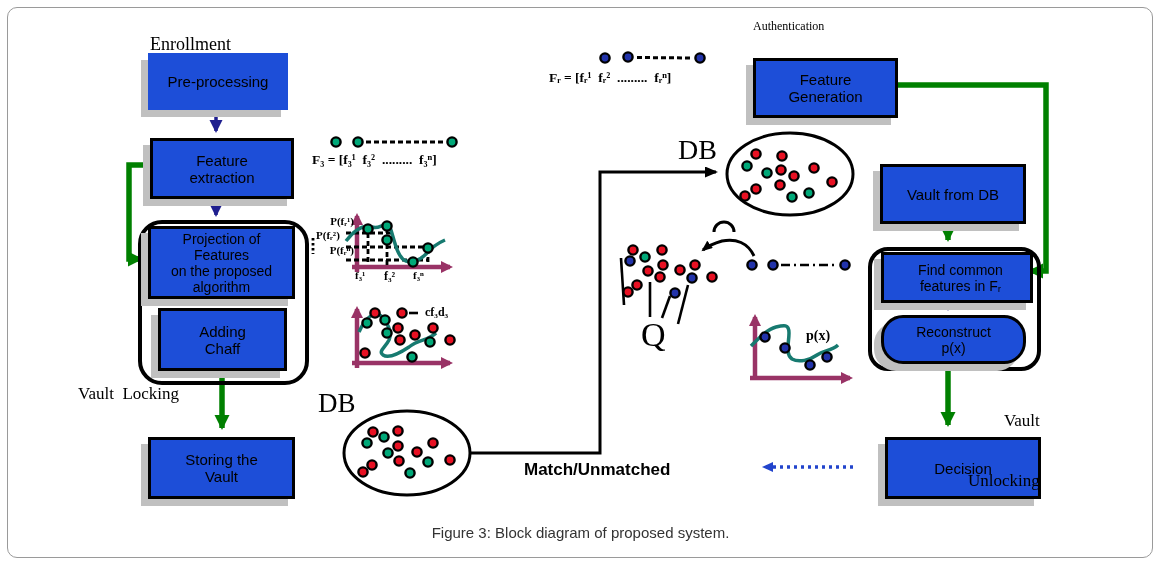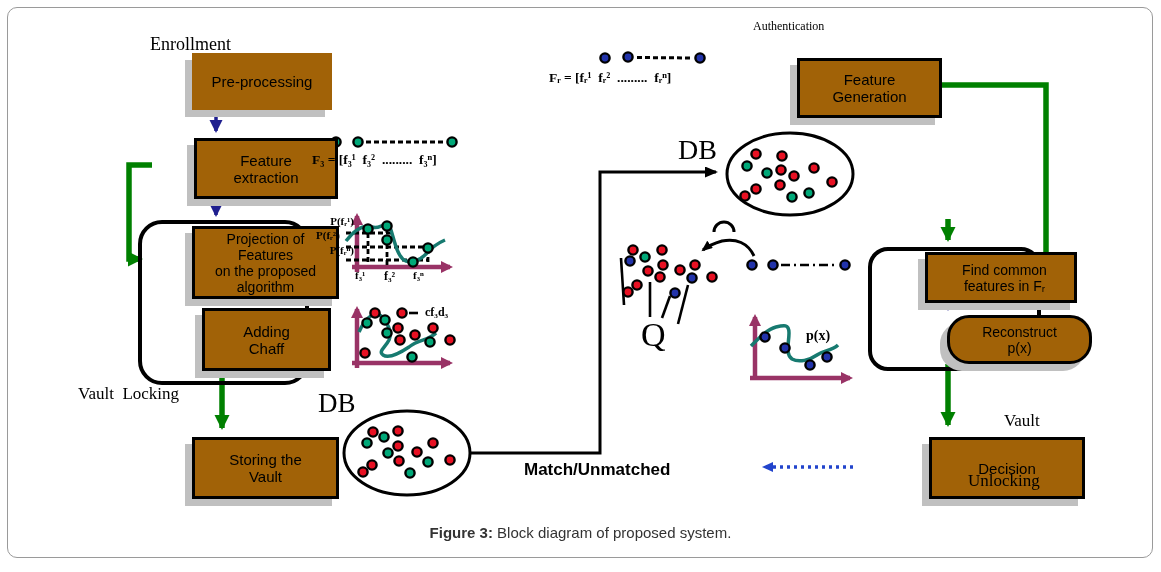--- a/index.html
+++ b/index.html
@@ -1,24 +1,24 @@
 <!DOCTYPE html>
 <html><head>
 <meta charset="utf-8">
 <style>
   html,body{margin:0;padding:0;background:#fff;}
   #stage{position:relative;width:1161px;height:572px;background:#fff;overflow:hidden;
          font-family:"Liberation Sans",sans-serif;}
   .frame{position:absolute;left:7px;top:7px;width:1144px;height:549px;
          border:1px solid #9a9a9a;border-radius:10px;}
   svg.layer{position:absolute;left:0;top:0;}
-  .box{position:absolute;background:#a16207;border:3px solid #000;
+  .box{position:absolute;background:#1d4ed8;border:3px solid #000;
        box-shadow:-7px 7px 0 0 #C0C0C0;display:flex;flex-direction:column;
        align-items:center;justify-content:center;text-align:center;
-       font-size:15px;line-height:17px;color:#000;margin-left:44px;}
+       font-size:15px;line-height:17px;color:#000;}
   .box.noborder{border:none;}
   .box.small{font-size:14px;line-height:16px;}
   .container{position:absolute;border:4px solid #000;border-radius:24px;background:transparent;}
   .lbl{position:absolute;color:#000;white-space:pre;text-align:right;}
   .serif{font-family:"Liberation Serif","DejaVu Serif",serif;}
   .formula{font-family:"Liberation Serif","DejaVu Serif","DejaVu Sans",serif;font-weight:bold;}
   .center{text-align:left;}
   .caption{position:absolute;left:0;top:524px;width:1161px;text-align:center;
            font-size:15px;color:#333;}
 </style>
@@ -236,27 +236,30 @@
   <div class="box" style="left:148px;top:437px;width:141px;height:56px;">
     <div>Storing the</div>
     <div>Vault</div>
   </div>
 
   <div class="box" style="left:753px;top:58px;width:139px;height:54px;">
     <div>Feature</div>
     <div>Generation</div>
   </div>
 
+  <div class="box" style="left:880px;top:164px;width:140px;height:54px;">
+    <div>Vault from DB</div>
+  </div>
 
   <div class="box small" style="left:881px;top:252px;width:139px;height:45px;padding-left:7px;">
     <div>Find common</div>
     <div>features in Fᵣ</div>
   </div>
 
-  <div class="box small" style="left:903px;top:315px;width:139px;height:43px;border-radius:22px;">
+  <div class="box small" style="left:881px;top:315px;width:139px;height:43px;border-radius:22px;">
     <div>Reconstruct</div>
     <div>p(x)</div>
   </div>
 
   <div class="box" style="left:885px;top:437px;width:150px;height:56px;">
     <div>Decision</div>
   </div>
 
   <div class="lbl serif center" style="left:150px;top:34px;width:140px;font-size:18px;">Enrollment</div>
   <div class="lbl serif center" style="left:753px;top:19px;width:139px;font-size:12px;">Authentication</div>
@@ -277,16 +280,16 @@
   <div class="lbl formula" style="left:316px;top:229px;width:38px;font-size:11px;text-align:left;">P(fᵣ²)</div>
   <div class="lbl formula" style="left:316px;top:244px;width:38px;font-size:11px;text-align:right;">P(fᵣⁿ)</div>
   <div class="lbl formula center" style="left:355px;top:269px;width:20px;font-size:11px;">f₃¹</div>
   <div class="lbl formula center" style="left:376px;top:269px;width:20px;font-size:12px;margin-left:8px;">f₃²</div>
   <div class="lbl formula center" style="left:413px;top:269px;width:20px;font-size:11px;">f₃ⁿ</div>
 
   <div class="lbl formula" style="left:425px;top:305px;font-size:12px;">cf₃d₃</div>
   <div class="lbl formula" style="left:806px;top:328px;font-size:14px;">p(x)</div>
 
   <div class="caption">
-    <span style="font-weight:bold;">Figure 3:</span><span> Block diagram of proposed system.</span>
+    <span style="font-weight:normal;">Figure 3:</span><span> Block diagram of proposed system.</span>
   </div>
 
 </div>
 
 </body></html>

